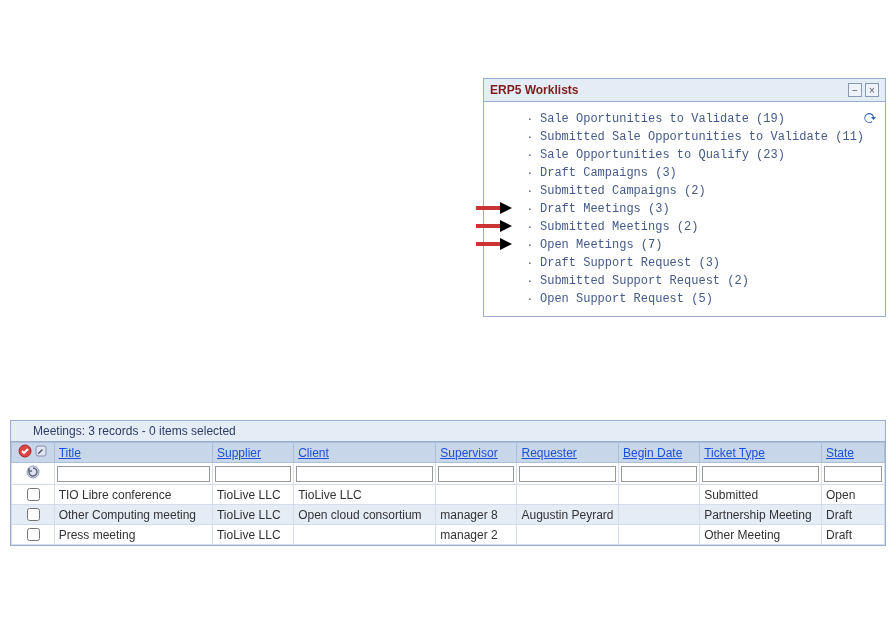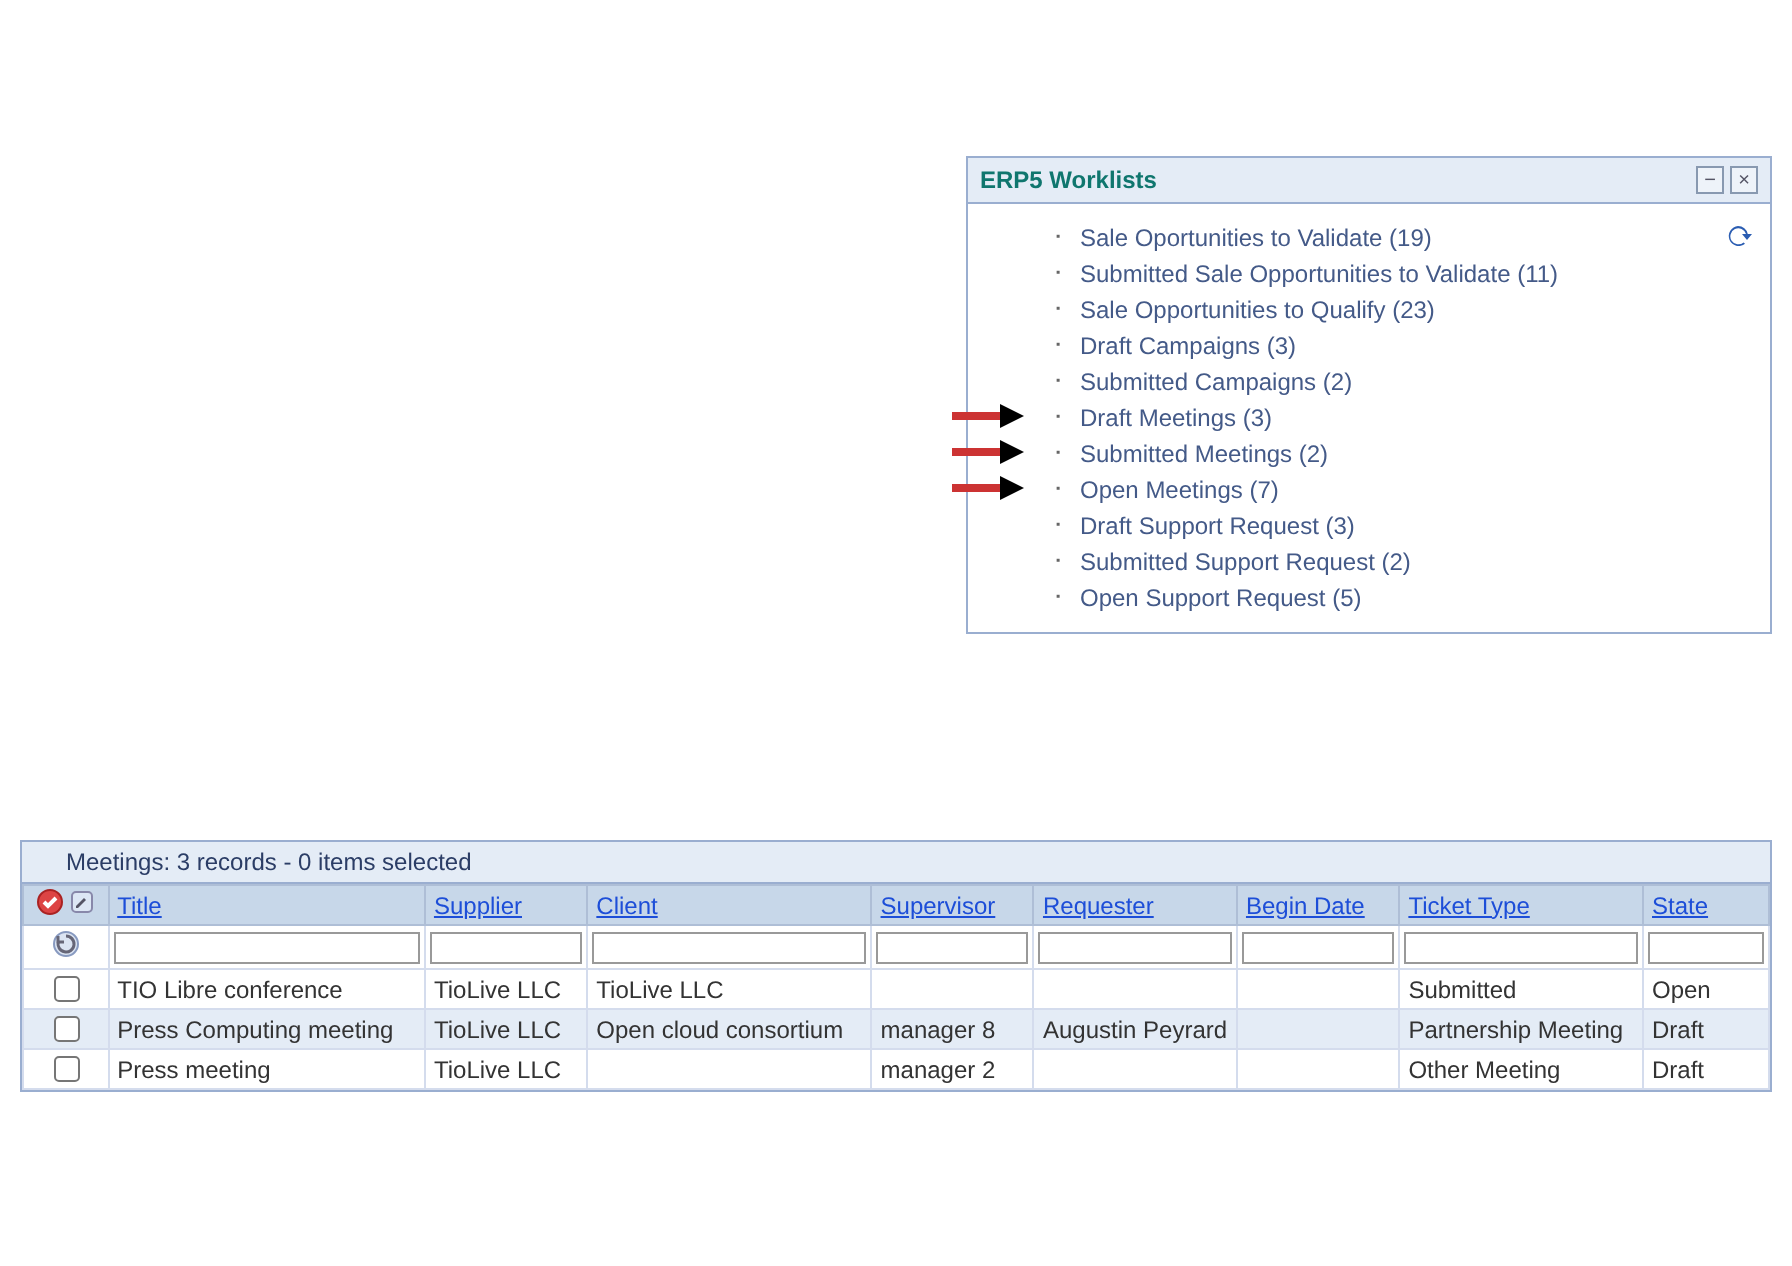--- a/index.html
+++ b/index.html
@@ -24,21 +24,21 @@
   .worklists-header {
     background: #e4ecf6;
     border-bottom: 1px solid #9aaed0;
     padding: 4px 6px;
     display: flex;
     align-items: center;
     justify-content: space-between;
   }
   .worklists-title {
     font-weight: bold;
-    color: #0f766e;
+    color: #7f1d1d;
   }
   .worklists-header-icons {
     display: flex;
     gap: 3px;
   }
   .hdr-btn {
     width: 14px;
     height: 14px;
     border: 1px solid #8899b0;
     background: #eef3f9;
@@ -58,20 +58,21 @@
     right: 8px;
     top: 8px;
     color: #2b5db2;
     font-size: 16px;
     cursor: pointer;
   }
   .wl-list {
     list-style: none;
     margin: 0;
     padding: 0;
+    font-family: Liberation Mono, monospace;
   }
   .wl-list li {
     position: relative;
     padding: 2px 0 2px 16px;
     color: #445a88;
   }
   .wl-list li::before {
     content: "▪";
     font-size: 6px;
     position: absolute;
@@ -270,21 +271,21 @@
           <td>TioLive LLC</td>
           <td>TioLive LLC</td>
           <td></td>
           <td></td>
           <td></td>
           <td>Submitted</td>
           <td>Open</td>
         </tr>
         <tr class="data-row alt">
           <td class="chk-cell"><input type="checkbox" style=""></td>
-          <td>Press Computing meeting</td>
+          <td>Other Computing meeting</td>
           <td>TioLive LLC</td>
           <td>Open cloud consortium</td>
           <td>manager 8</td>
           <td>Augustin Peyrard</td>
           <td></td>
           <td>Partnership Meeting</td>
           <td>Draft</td>
         </tr>
         <tr class="data-row">
           <td class="chk-cell"><input type="checkbox" style=""></td>

